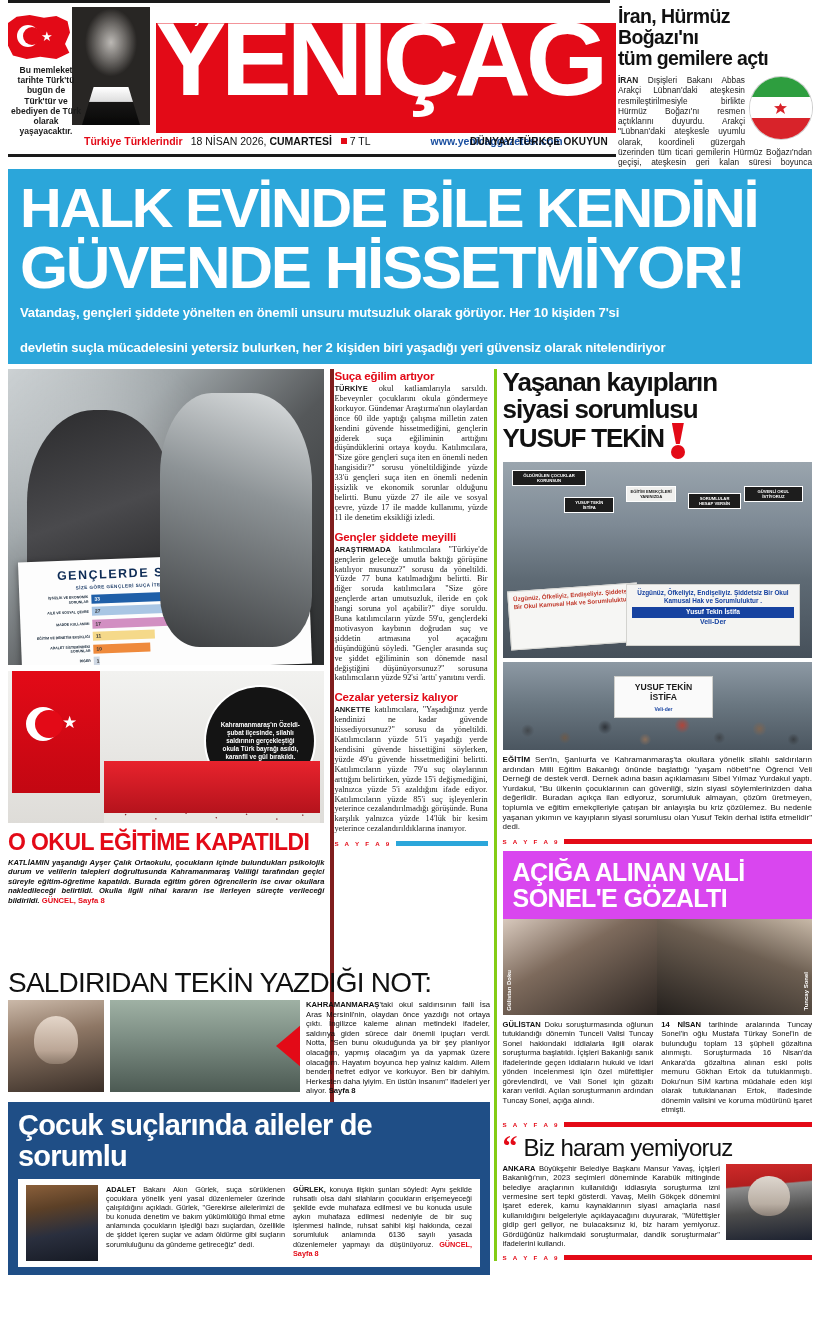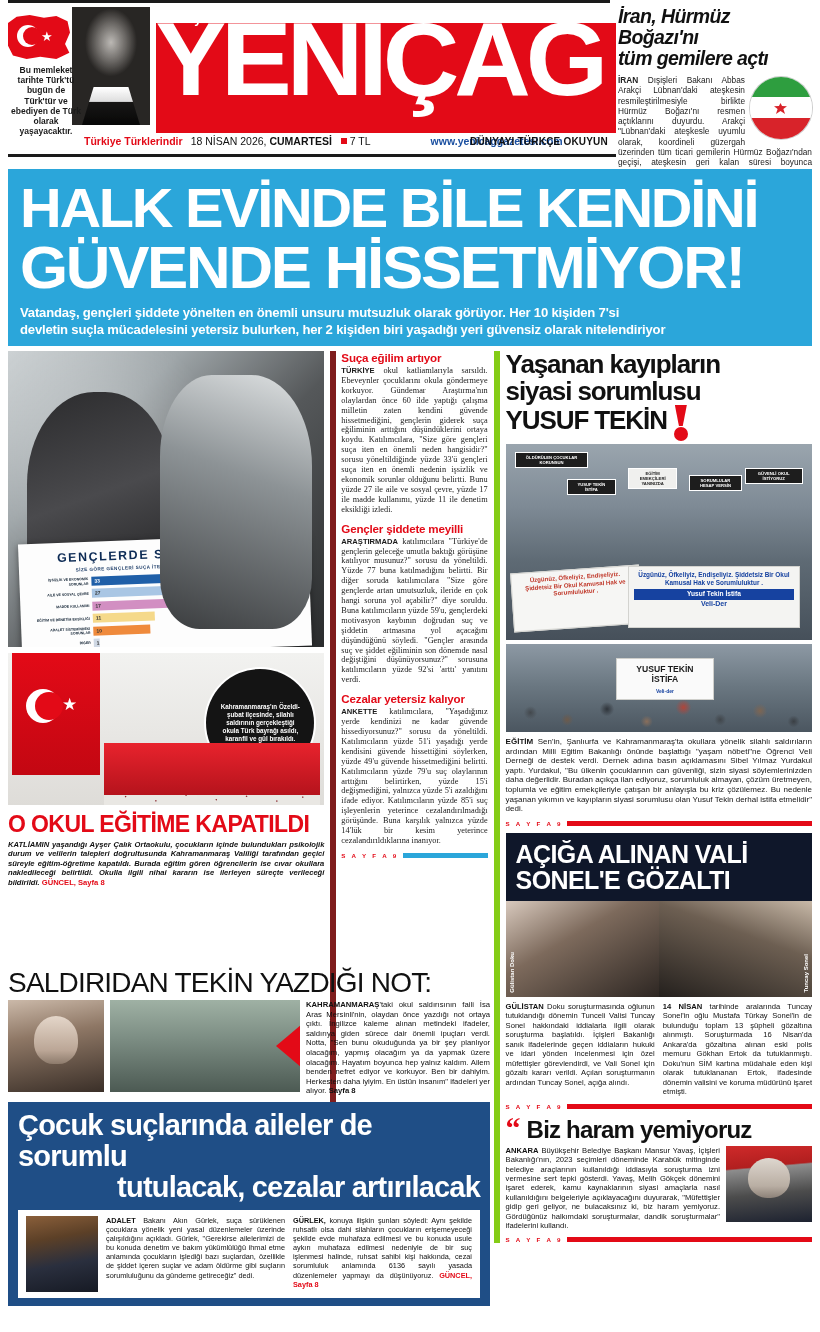--- a/index.html
+++ b/index.html
@@ -69,21 +69,21 @@
   .tr-turklerindir { color:#e30a17; font-weight:bold; font-size:10.5px; margin-left:76px;}
   .mast-date { font-size:10.5px; }
   .mast-date b { font-weight:bold; }
   .redsq { display:inline-block; width:6px; height:6px; background:#e30a17; margin:0 3px 1px 6px; }
   .mast-url { color:#1a4fa0; font-weight:bold; font-size:10.5px; margin-left:52px; }
   .mast-slogan { position:absolute; right:2px; bottom:18px; font-size:10px; font-weight:bold; letter-spacing:0.2px;}
   .mast-rule { position:absolute; left:0; bottom:8px; width:608px; height:3px; background:#1a1a1a; }
 
   
   .iran-box { width:196px; margin-left:8px; padding-top:6px; }
-  .iran-h { font-size:19.5px; line-height:21px; font-weight:bold; letter-spacing:-0.6px; color:#111;font-style:italic; }
+  .iran-h { font-size:19.5px; line-height:21px; font-weight:bold; letter-spacing:-0.6px; color:#111; }
   .iran-body { font-size:8.3px; line-height:10.3px; text-align:justify; margin-top:6px; color:#222; position:relative; }
   .iran-body b { font-weight:bold; }
   .iran-flag {
     float:right; width:62px; height:62px; border-radius:50%; margin:2px 0 3px 5px;
     background:linear-gradient(180deg,#2e9e3f 0%, #2e9e3f 33%, #ffffff 33%, #ffffff 66%, #d8232a 66%, #d8232a 100%);
     box-shadow:0 0 0 1px #ccc;
     position:relative;
   }
   .iran-flag:after{ content:""; position:absolute; left:24px; top:26px; width:13px; height:11px; background:#d8232a;
     clip-path: polygon(50% 0%, 62% 28%, 100% 30%, 72% 55%, 85% 100%, 50% 72%, 15% 100%, 28% 55%, 0% 30%, 38% 28%); }
@@ -174,34 +174,34 @@
     box-shadow:0 0 0 2px #fff;
   }
 
   .hl-red { color:#e30a17; font-weight:bold; font-size:23px; line-height:24px; letter-spacing:-0.6px; margin-top:7px; }
   .body-ital {
     font-size:7.6px; line-height:9.4px; font-style:italic; font-weight:bold; text-align:justify; margin-top:4px; color:#111;
   }
   .tag-red { color:#e30a17; font-weight:bold; font-style:normal; }
 
   
-  .col-mid { border-left:6px solid #7f1d1d; padding-left:5px; }
+  .col-mid { border-left:4px solid #7f1d1d; }
   .mid-h { color:#e30a17; font-weight:bold; font-size:11.6px; line-height:13px; margin-bottom:2px; letter-spacing:-0.2px;}
   .mid-h.t2 { margin-top:7px; }
   .mid-p {
     font-family:"Liberation Serif", serif; font-size:8.3px; line-height:9.9px; text-align:justify; color:#1a1a1a;
     margin:0 0 2px 0; text-indent:0;
   }
   .mid-p b { font-family:"Liberation Sans", sans-serif; font-weight:bold; font-size:7.6px; }
   .sayfa-bar { display:flex; align-items:center; gap:4px; margin-top:6px; }
   .sayfa-txt { font-size:6.2px; font-weight:bold; letter-spacing:2.3px; color:#e30a17; }
   .sayfa-line { flex:1; height:5px; background:#2ba6da; }
 
   
-  .col-right { border-left:6px solid #84cc16; padding-left:6px; }
+  .col-right { border-left:3px solid #84cc16; padding-left:6px; }
   .rh { font-size:26px; line-height:27px; font-weight:bold; letter-spacing:-1.1px; color:#111; }
   .rh .excl {
     display:inline-block; width:20px; height:34px; position:relative; vertical-align:-10px; margin-left:4px;
   }
   .rh .excl:before{ content:""; position:absolute; left:4px; top:0; width:12px; height:21px; background:#e30a17;
      clip-path:polygon(0% 0%,100% 0%,66% 100%,34% 100%); }
   .rh .excl:after{ content:""; position:absolute; left:3px; top:22px; width:14px; height:14px; border-radius:50%; background:#e30a17; }
 
   .ph-protest1 {
     height:196px; margin-top:5px; position:relative; overflow:hidden;
@@ -244,37 +244,37 @@
     font-weight:bold; font-size:8.6px; line-height:10px; text-align:center; padding:5px 2px;
   }
   .sign-yt .vd { display:block; font-size:5px; color:#1642a0; margin-top:2px; }
   .rbody {
     font-size:8px; line-height:9.6px; text-align:justify; margin-top:5px; color:#151515;
   }
   .rbody b { font-weight:bold; }
   .sayfa-bar.red .sayfa-line { background:#e30a17; }
 
   
-  .blackbox { background:#0f172a; padding:8px 10px 7px 10px; margin-top:6px; }
+  .blackbox { background:#d946ef; padding:8px 10px 7px 10px; margin-top:6px; }
   .blackbox .l1, .blackbox .l2 { color:#fff; font-weight:bold; font-size:25px; line-height:26.5px; letter-spacing:-0.6px; }
   .ph-twoface {
     height:96px; position:relative; overflow:hidden; display:flex;
   }
   .ph-twoface .f1 { flex:1; background:linear-gradient(150deg,#d8c9bd 0%, #7d6a5c 40%, #2e2723 100%); position:relative;}
   .ph-twoface .f2 { flex:1; background:linear-gradient(200deg,#c8b9a8 0%, #6d5f52 38%, #24201d 100%); position:relative;}
   .vcap { position:absolute; bottom:4px; font-size:6px; color:#fff; font-weight:bold;
           writing-mode:vertical-rl; transform:rotate(180deg); }
   .vcap.l { left:3px; } .vcap.r { right:3px; }
   .two-col-text { display:flex; gap:8px; margin-top:5px; }
   .two-col-text .c { flex:1; font-size:7.6px; line-height:9.5px; text-align:justify; }
   .two-col-text .c b { font-weight:bold; }
 
   .quote-head { display:flex; align-items:flex-start; gap:6px; margin-top:7px; }
   .qmark { color:#e30a17; font-size:30px; line-height:22px; font-weight:bold; font-family:"Liberation Serif", serif; }
-  .quote-title { font-size:24px; font-weight:bold; line-height:25px; letter-spacing:-0.8px; }
+  .quote-title { font-size:24px; font-weight:normal; line-height:25px; letter-spacing:-0.8px; }
   .ankara-wrap { display:flex; gap:6px; margin-top:4px; }
   .ankara-text { flex:1; font-size:7.6px; line-height:9.4px; text-align:justify; }
   .ankara-text b { font-weight:bold; }
   .mansur {
     width:86px; height:76px; flex:0 0 auto;
     background:linear-gradient(175deg,#cf2a2a 0%, #b11f1f 28%, #8d8d8d 30%, #4c4c4c 62%, #1d2230 100%);
     position:relative;
   }
   .mansur:after{ content:""; position:absolute; left:22px; top:12px; width:42px; height:40px; border-radius:50% 50% 46% 46%;
      background:linear-gradient(180deg,#ded7cf 0%, #b9aea3 70%, #8c8178 100%); }
@@ -344,21 +344,21 @@
       <div class="iran-body">
         <span class="iran-flag"></span><b>İRAN</b><span> Dışişleri Bakanı Abbas Arakçi Lübnan'daki ateşkesin resmileştirilmesiyle birlikte Hürmüz Boğazı'nı resmen açtıklarını duyurdu. Arakçi "Lübnan'daki ateşkesle uyumlu olarak, koordineli güzergah üzerinden tüm ticari gemilerin Hürmüz Boğazı'ndan geçişi, ateşkesin geri kalan süresi boyunca tamamen serbest bırakılmıştır" açıklamasını yaptı. ABD Başkanı Trump da önce "İran'a teşekkürler" dedi, sonra da "Abluka sürecek." paylaşımını yaptı. </span><span class="dunya-tag">DÜNYA, Sayfa 5</span>
       </div>
     </div>
   </div>
 
   <div class="blue-banner">
     <div class="bh1">HALK EVİNDE BİLE KENDİNİ</div>
     <div class="bh2">GÜVENDE HİSSETMİYOR!</div>
     <div class="bh-sub">Vatandaş, gençleri şiddete yönelten en önemli unsuru mutsuzluk olarak görüyor. Her 10 kişiden 7'si</div>
-    <div class="bh-sub" style="margin-top:0">devletin suçla mücadelesini yetersiz bulurken, her 2 kişiden biri yaşadığı yeri güvensiz olarak nitelendiriyor</div>
+    <div class="bh-sub" style="margin-top:18px">devletin suçla mücadelesini yetersiz bulurken, her 2 kişiden biri yaşadığı yeri güvensiz olarak nitelendiriyor</div>
   </div>
 
   <div class="cols">
 
     <div class="col-left">
       <div class="photo ph-grief">
         <div class="chart-card">
           <div class="chart-title">GENÇLERDE SUÇ VE ŞİDDET</div>
           <div class="chart-sub">SİZE GÖRE GENÇLERİ SUÇA İTEN EN ÖNEMLİ NEDEN HANGİSİDİR?</div>
           <div class="chart-rows" id="chart-rows">
@@ -511,21 +511,20 @@
     <div class="saldiri-row">
       <div class="ph-girl"></div>
       <div class="ph-scene">
           <span class="redarrow"></span>
         </div>
       <div class="saldiri-text"><b>KAHRAMANMARAŞ</b><span>'taki okul saldırısının faili İsa Aras Mersinli'nin, olaydan önce yazdığı not ortaya çıktı. İngilizce kaleme alınan metindeki ifadeler, saldırıya giden sürece dair önemli ipuçları verdi. Notta, "Sen bunu okuduğunda ya bir şey planlıyor olacağım, yapmış olacağım ya da yapmak üzere olacağım. Hayatım boyunca hep yalnız kaldım. Ailem benden nefret ediyor ve korkuyor. Ben bir dahiyim. Herkesten daha iyiyim. En üstün insanım" ifadeleri yer alıyor. </span><b>Sayfa 8</b></div>
     </div>
 
     <div class="bluebox">
       <div class="l1">Çocuk suçlarında aileler de sorumlu</div>
-      <div class="l2">tutulacak, cezalar artırılacak</div>
       <div class="bluebox-inner">
         <div class="gurlek-photo"></div>
         <div class="bbcol"><b>ADALET</b><span> Bakanı Akın Gürlek, suça sürüklenen çocuklara yönelik yeni yasal düzenlemeler üzerinde çalışıldığını açıkladı. Gürlek, "Gerekirse ailelerimizi de bu konuda denetim ve bakım yükümlülüğü ihmal etme anlamında çocukların işlediği bazı suçlardan, özellikle de şiddet içeren suçlar ve adam öldürme gibi suçların sorumluluğunu da gündeme getireceğiz" dedi.</span></div>
         <div class="bbcol"><b>GÜRLEK,</b><span> konuya ilişkin şunları söyledi: Aynı şekilde ruhsatlı olsa dahi silahların çocukların erişemeyeceği şekilde evde muhafaza edilmesi ve bu konuda usule aykırı muhafaza edilmesi nedeniyle de bir suç işlenmesi halinde, ruhsat sahibi kişi hakkında, cezai sorumluluk anlamında 6136 sayılı yasada düzenlemeler yapmayı da düşünüyoruz. </span><b class="tag-red">GÜNCEL, Sayfa 8</b></div>
       </div>
     </div>
 
   </div>
 
 </div>

